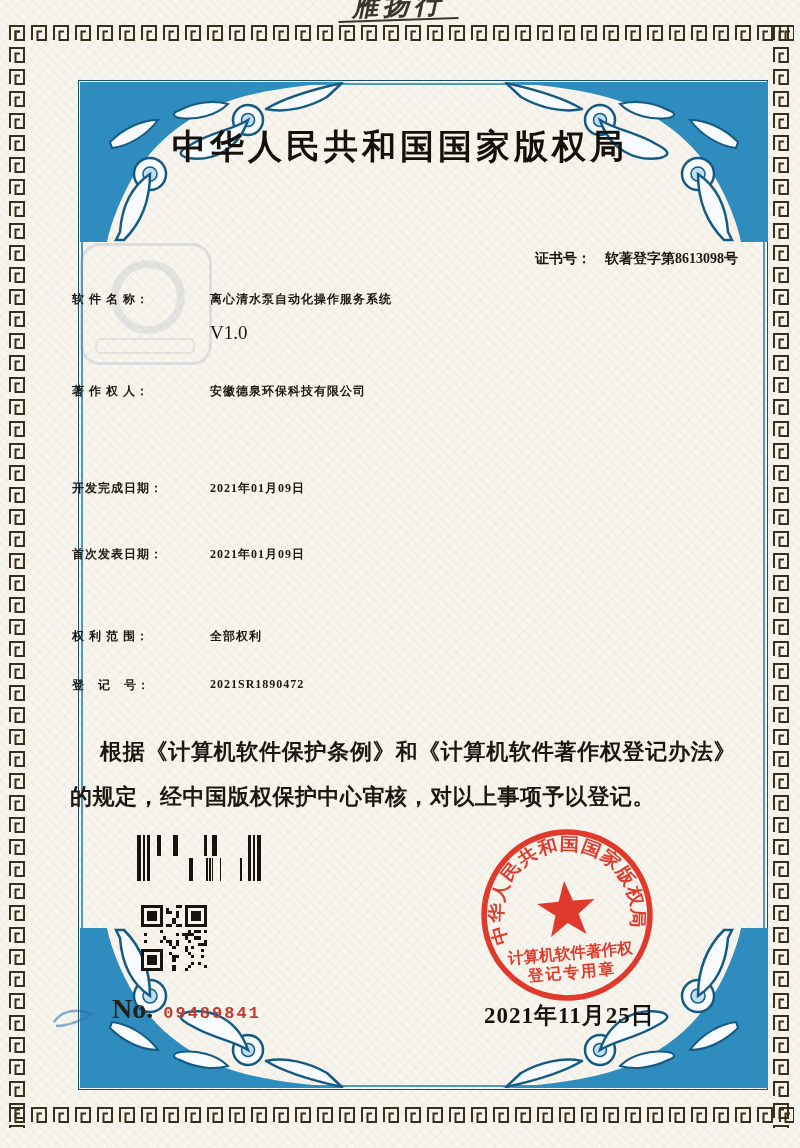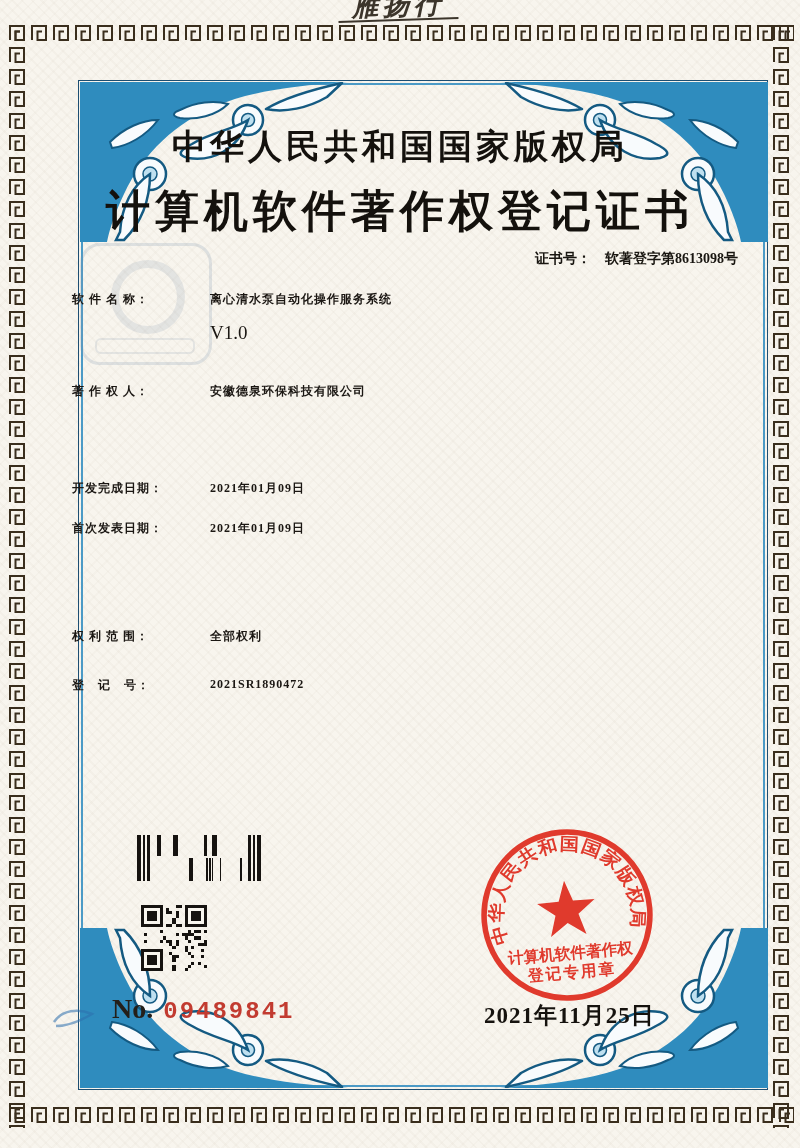--- a/index.html
+++ b/index.html
@@ -41,33 +41,33 @@
   .authority{position:absolute;left:0;right:0;top:124px;text-align:center;
     font-size:34px;font-weight:800;letter-spacing:4px;color:#14110d;}
   .doc-title{position:absolute;left:0;right:0;top:182px;text-align:center;
     font-size:44px;font-weight:800;letter-spacing:5px;color:#14110d;}
   .certline{position:absolute;right:62px;top:250px;font-size:14px;font-weight:700;color:#191611;}
   .certline .cv{margin-left:14px;}
   
   .row{position:absolute;left:72px;font-size:12px;font-weight:700;color:#1b1713;letter-spacing:1px;white-space:nowrap;}
   .row .val{position:absolute;left:138px;white-space:nowrap;}
   .r0{top:291px;} .r0b{top:322px;left:210px;position:absolute;font-size:19px;font-weight:400;color:#1b1713;}
-  .r1{top:383px;} .r2{top:480px;} .r3{top:520px;} .r4{top:580px;} .r5{top:628px;} .r6{top:677px;}
+  .r1{top:383px;} .r2{top:480px;} .r3{top:546px;} .r4{top:580px;} .r5{top:628px;} .r6{top:677px;}
   
   .statement{position:absolute;left:70px;top:729px;width:666px;
     font-size:22px;font-weight:600;line-height:45px;color:#1b1713;
     text-align:justify;text-indent:30px;letter-spacing:.5px;}
   
   .barcode{position:absolute;left:137px;top:835px;}
   .qrcode{position:absolute;left:141px;top:905px;}
   
   .serial{position:absolute;left:112px;top:993px;white-space:nowrap;}
   .serial .no{font-size:28px;font-weight:700;color:#241f19;}
   .serial .num{font-family:"Liberation Mono","DejaVu Sans Mono",monospace;
-    font-size:24px;font-weight:700;color:#c23b30;letter-spacing:2px;margin-left:10px;}
+    font-size:17px;font-weight:700;color:#c23b30;letter-spacing:2px;margin-left:10px;}
   
   .issue-date{position:absolute;left:484px;top:1000px;font-size:23px;font-weight:700;color:#15120e;z-index:3;letter-spacing:1px;}
   .seal{position:absolute;left:478px;top:826px;width:178px;height:178px;z-index:4;
     transform:rotate(-5deg);opacity:.92;}
   .ink-mark{position:absolute;left:52px;top:1000px;opacity:.55;}
 </style>
 </head>
 <body>
 
 <div id="page" class="noselect">
@@ -137,21 +137,20 @@
         <use href="#orn-g"></use>
       </svg>
     </div>
 
   <div class="watermark">
     <div class="wm-c"></div>
     <div class="wm-b"></div>
   </div>
 
   <div class="authority">中华人民共和国国家版权局</div>
-  <div class="doc-title">计算机软件著作权登记证书</div>
   <div class="certline">
     <span>证书号：</span><span class="cv">软著登字第8613098号</span>
   </div>
 
   <div class="row r0">
     <span>软 件 名 称：</span>
     <span class="val">离心清水泵自动化操作服务系统</span>
   </div>
   <div class="r0b">V1.0</div>
   <div class="row r1">
@@ -168,20 +167,21 @@
   </div>
   <div class="row r5">
     <span>权 利 范 围：</span>
     <span class="val">全部权利</span>
   </div>
   <div class="row r6">
     <span>登　记　号：</span>
     <span class="val">2021SR1890472</span>
   </div>
 
+  <div class="statement">根据《计算机软件保护条例》和《计算机软件著作权登记办法》的规定，经中国版权保护中心审核，对以上事项予以登记。</div>
 
   <div class="barcode">
     <svg id="barcode-svg" width="124" height="46">
         <rect x="0" y="0" width="4" height="46" fill="#161310"></rect>
         <rect x="6" y="0" width="2" height="46" fill="#161310"></rect>
         <rect x="10" y="0" width="3" height="46" fill="#161310"></rect>
         <rect x="111" y="0" width="3" height="46" fill="#161310"></rect>
         <rect x="116" y="0" width="2" height="46" fill="#161310"></rect>
         <rect x="120" y="0" width="4" height="46" fill="#161310"></rect>
         <rect x="20" y="0" width="4" height="21" fill="#161310"></rect>

